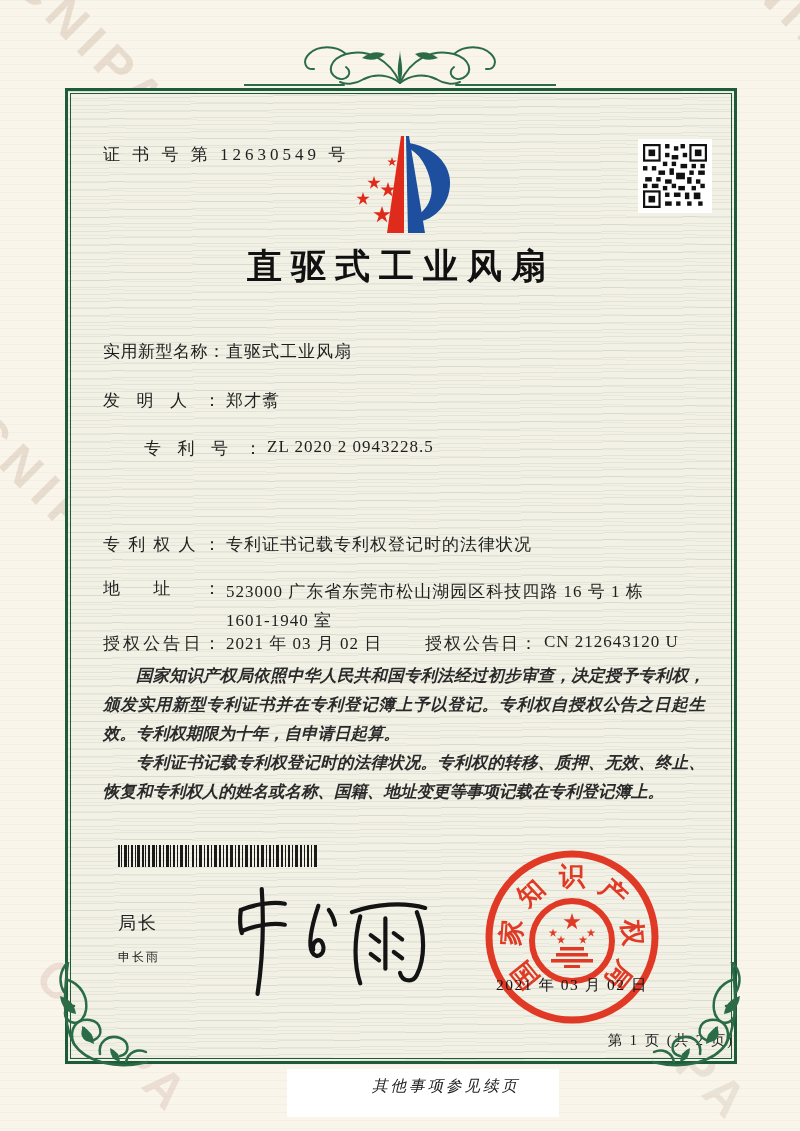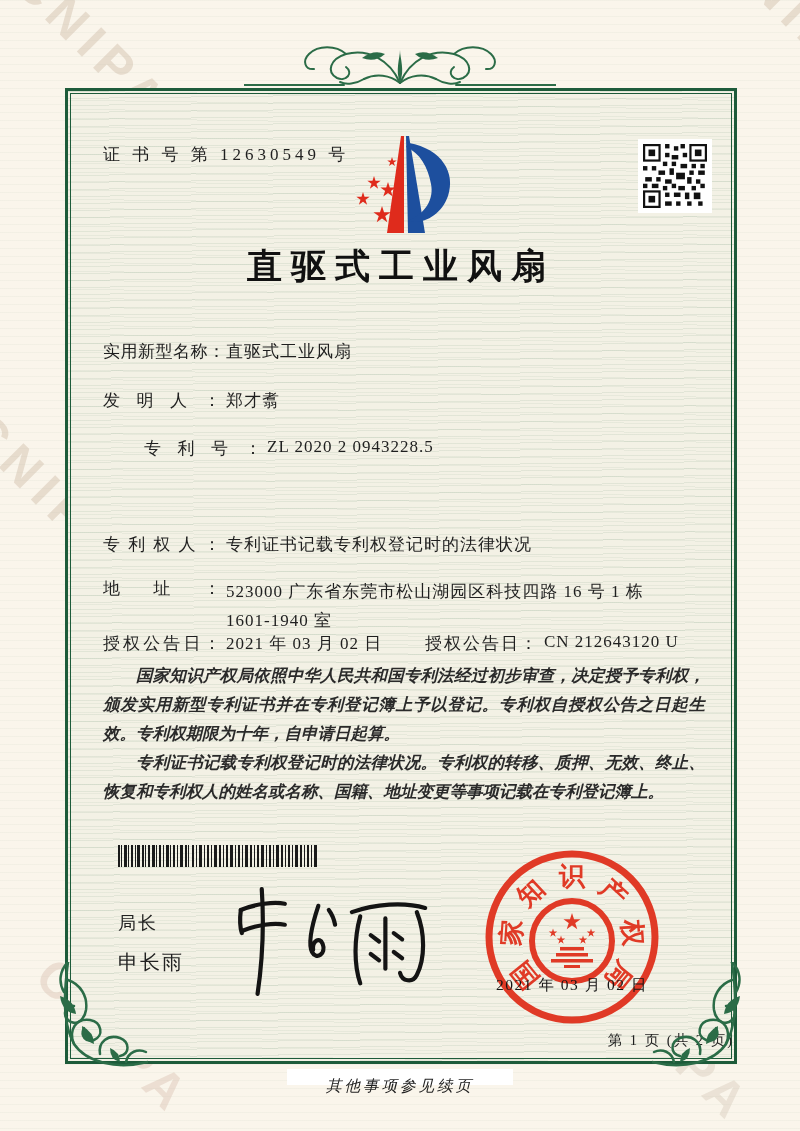--- a/index.html
+++ b/index.html
@@ -43,32 +43,32 @@
   .grant-no-pair{position:absolute;left:322px;top:0;}
   .body-text{
     position:absolute;left:35px;top:570px;width:602px;
     font-size:16.5px;font-style:italic;line-height:29px;color:#2a2a2a;
     text-align:justify;
     font-weight:bold;
   }
   .body-text p{margin:0;text-indent:2em;}
   .barcode{position:absolute;left:50px;top:754px;width:200px;height:22px;}
   .sig-role{position:absolute;left:50px;top:820px;font-family:"Liberation Sans","DejaVu Sans",sans-serif;font-size:18px;letter-spacing:2px;color:#222;}
-  .sig-name{position:absolute;left:50px;top:858px;font-family:"Liberation Sans","DejaVu Sans",sans-serif;font-size:20px;letter-spacing:2px;color:#222;}
+  .sig-name{position:absolute;left:50px;top:858px;font-family:"Liberation Sans","DejaVu Sans",sans-serif;font-size:12px;letter-spacing:2px;color:#222;}
   .sig-script{position:absolute;left:160px;top:796px;width:210px;height:110px;}
   .seal{position:absolute;left:413px;top:755px;width:182px;height:182px;z-index:4;opacity:.96;}
   .seal-date{
     position:absolute;left:428px;top:884px;z-index:5;
     font-size:15.5px;letter-spacing:1.5px;color:#151515;white-space:nowrap;
   }
   .page-info{position:absolute;left:0;top:940px;width:100%;text-align:right;font-size:14.5px;letter-spacing:2px;}
   .footer-note{
-    position:absolute;left:287px;top:1069px;width:226px;height:16px;z-index:2;
+    position:absolute;left:287px;top:1069px;width:226px;height:48px;z-index:2;
     background:#ffffff;text-align:center;line-height:34px;
-    font-size:15.5px;font-style:italic;letter-spacing:3px;color:#222;
+    font-size:15.5px;font-style:italic;letter-spacing:3px;color:#222;padding-left:46px;
   }
   .ornament-top{position:absolute;left:244px;top:38px;width:312px;height:52px;z-index:3;pointer-events:none;}
   .corner-fl{position:absolute;width:118px;height:118px;z-index:3;pointer-events:none;}
   .corner-bl{left:30px;top:962px;}
   .corner-br{left:652px;top:962px;transform:scaleX(-1);}
 </style>
 </head>
 <body>
 
 <div class="wm" style="left:-6px;top:14px;">CNIPA</div>

